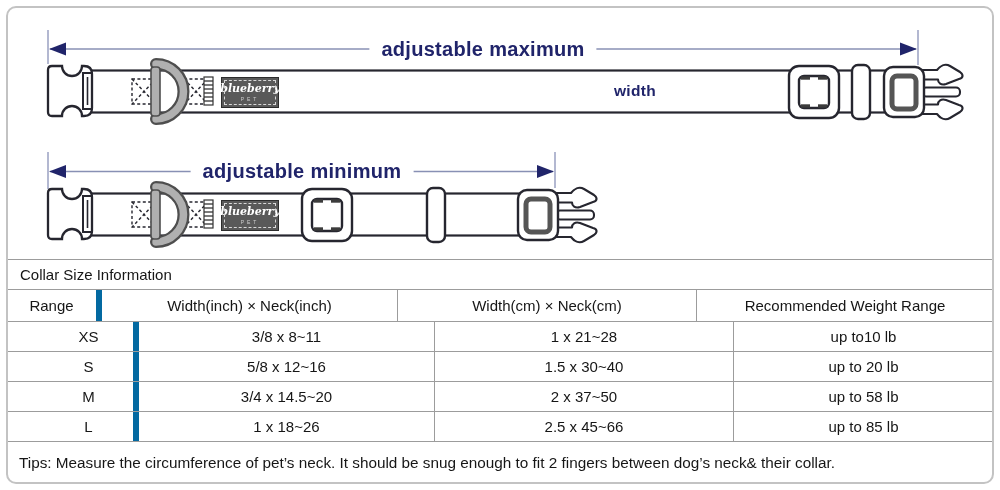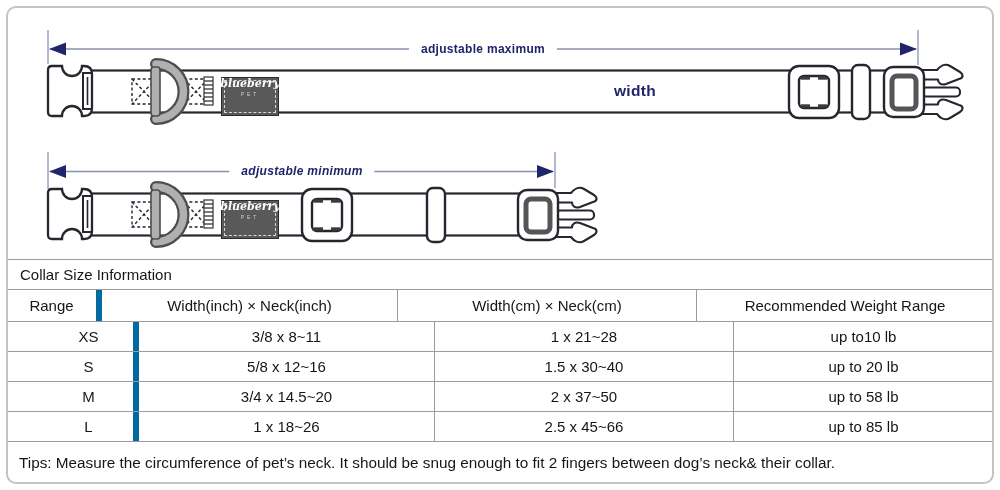--- a/index.html
+++ b/index.html
@@ -9,30 +9,30 @@
   }
   .frame{
     position:absolute;left:6px;top:6px;right:6px;bottom:6px;
     border:2px solid #c3c3c3;border-radius:10px;pointer-events:none;
   }
   .art{position:absolute;left:0;top:0;}
   
   .dim-label{
     position:absolute;transform:translate(-50%,-50%);
     background:#fff;padding:0 12px;white-space:nowrap;
-    color:#20246a;font-size:12px;font-weight:700;letter-spacing:.3px;
+    color:#20246a;font-size:20px;font-weight:700;letter-spacing:.3px;
   }
   .width-label{
     position:absolute;transform:translate(0,-50%);
     color:#20246a;font-size:15.5px;font-weight:700;letter-spacing:.3px;background:#fff;padding:0 2px;
   }
   
   .brand{
-    position:absolute;width:58px;height:39px;background:#595959;border:1px solid #2c2c2c;
-    display:flex;flex-direction:column;align-items:center;justify-content:flex-start;box-sizing:border-box;
+    position:absolute;width:58px;height:31px;background:#595959;border:1px solid #2c2c2c;
+    display:flex;flex-direction:column;align-items:center;justify-content:center;box-sizing:border-box;
   }
   .brand::before{
     content:"";position:absolute;left:2px;top:2px;right:2px;bottom:2px;
     border:1px dashed #d8d8d8;
   }
   .brand .bname{
     color:#fff;font-family:"DejaVu Serif",serif;font-style:italic;font-weight:700;
     font-size:11px;line-height:12px;
   }
   .brand .bsub{
@@ -158,21 +158,21 @@
       <rect x="90" y="193.5" width="432" height="42" fill="#fff" stroke="#26262f" stroke-width="2.2"></rect>
       <use href="#gStitchRing" transform="translate(0,123)"></use>
       <use href="#gSlider" transform="translate(-487,123)"></use>
       <use href="#gKeeper" transform="translate(-425,123)"></use>
       <use href="#gMale" transform="translate(-366,123)"></use>
       <use href="#gBuckleF" transform="translate(0,123)"></use>
     </g>
   </svg>
 
   <div class="dim-label" style="left:483px;top:49px;">adjustable maximum</div>
-  <div class="dim-label" style="left:302px;top:171px;font-style:italic;">adjustable minimum</div>
+  <div class="dim-label" style="left:302px;top:171px;">adjustable minimum</div>
   <div class="width-label" style="left:612px;top:91px;">width</div>
 
   <div class="brand" style="left:221px;top:77px;">
     <span class="bname">blueberry</span>
     <span class="bsub">PET</span>
   </div>
   <div class="brand" style="left:221px;top:200px;">
     <span class="bname">blueberry</span>
     <span class="bsub">PET</span>
   </div>

